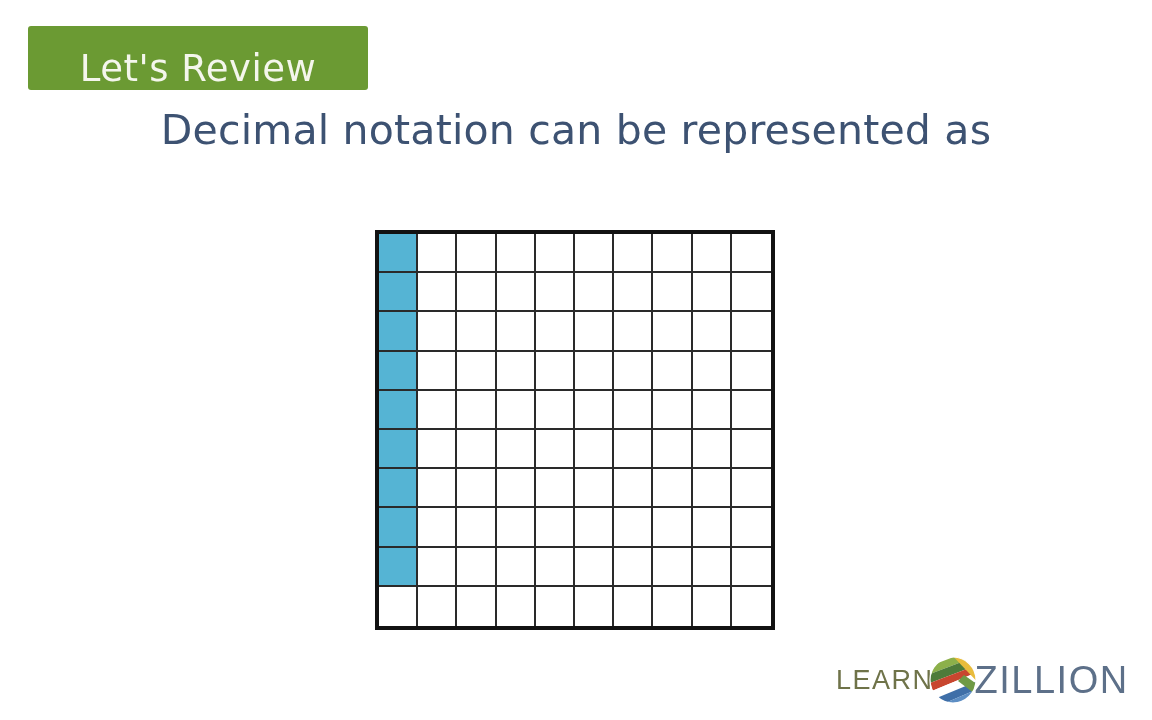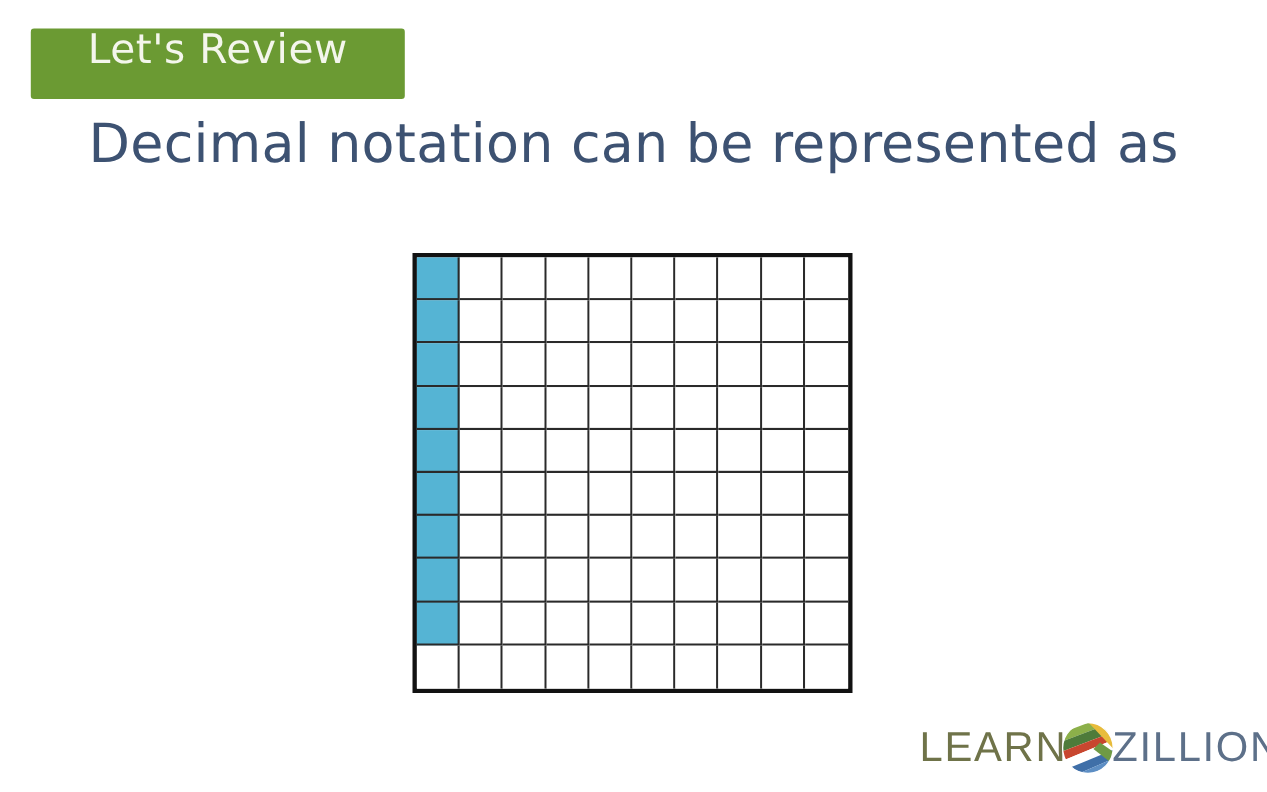--- a/index.html
+++ b/index.html
@@ -28,21 +28,21 @@
   
   .banner {
     position: absolute;
     left: 28px;
     top: 26px;
     width: 340px;
     height: 64px;
     background: #6b9a33;
     border-radius: 3px;
     display: flex;
-    align-items: flex-start;
+    align-items: flex-end;
     justify-content: center;
   }
   .banner-label {
     color: #f4f6ec;
     font-family: "DejaVu Sans", sans-serif;
     font-size: 37px;
     font-weight: 400;
     letter-spacing: 0.5px;
     line-height: 1;
     padding-bottom: 3px;
@@ -52,21 +52,21 @@
   .title-block {
     position: absolute;
     left: 0;
     top: 104px;
     width: 1152px;
     text-align: center;
   }
   .title-line {
     color: #3d5272;
     font-family: "DejaVu Sans", sans-serif;
-    font-size: 49px;
+    font-size: 41px;
     font-weight: 400;
     line-height: 53px;
     letter-spacing: 0.2px;
     white-space: nowrap;
   }
 
   
   .grid-wrap {
     position: absolute;
     left: 375px;
@@ -97,21 +97,21 @@
     position: absolute;
     left: 836px;
     top: 652px;
     width: 300px;
     height: 56px;
     display: flex;
     align-items: center;
   }
   .logo-learn {
     font-family: "Liberation Sans", sans-serif;
-    font-size: 38px;
+    font-size: 27px;
     font-weight: 400;
     letter-spacing: 1.5px;
     color: #6f7349;
     line-height: 1;
   }
   .logo-globe {
     width: 50px;
     height: 50px;
     margin: 0 1px 0 -6px;
     flex: 0 0 auto;

